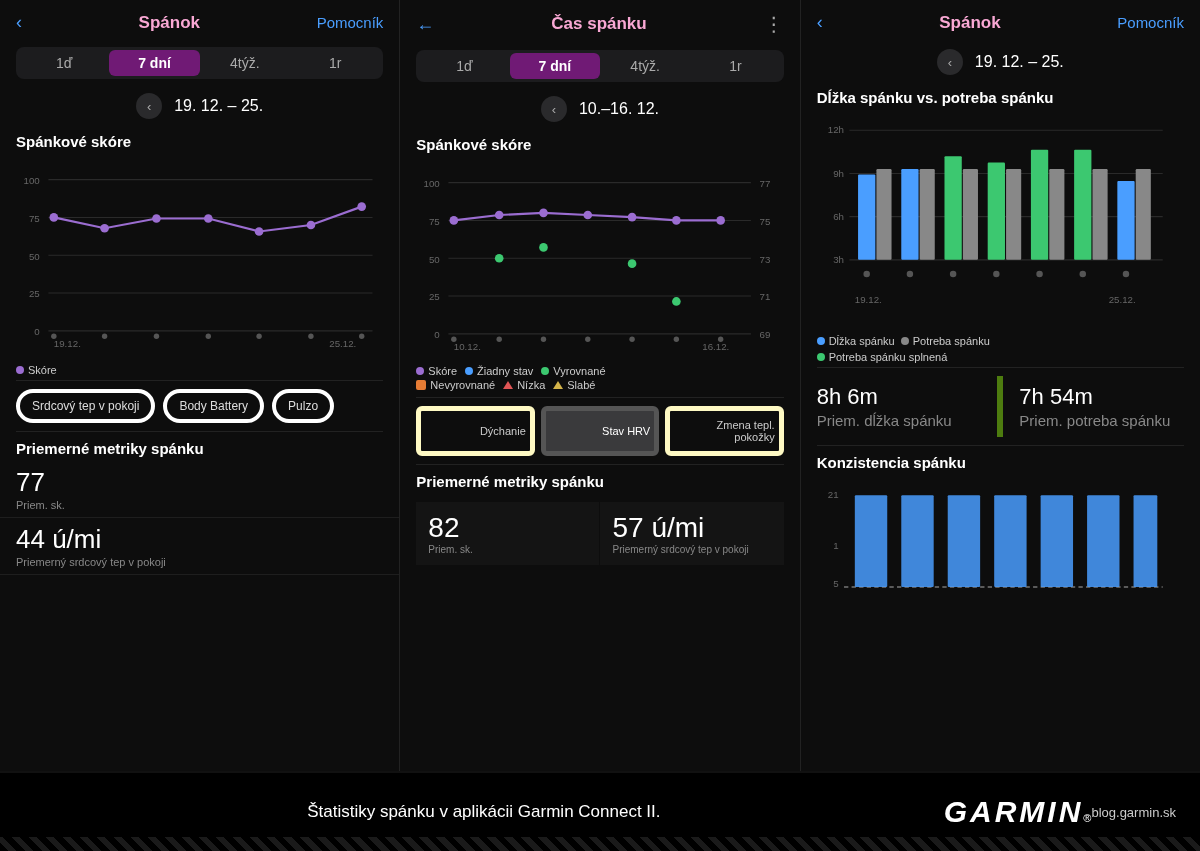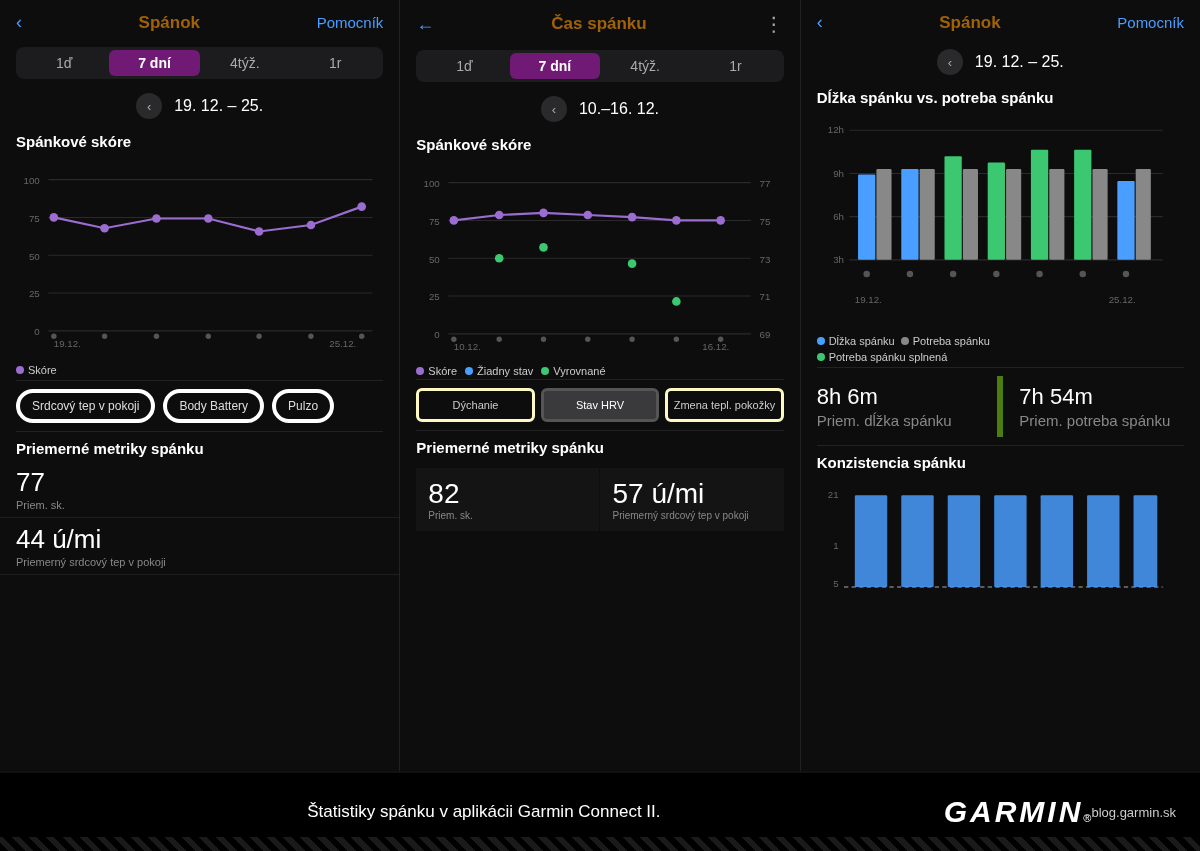--- a/index.html
+++ b/index.html
@@ -36,21 +36,21 @@
       display: flex;
       align-items: center;
       justify-content: space-between;
       padding: 12px 16px 8px;
       background: #0d0d0d;
     }
 
     .header-title {
       font-size: 17px;
       font-weight: 600;
-      color: #a16207;
+      color: #f9a8d4;
     }
 
     .header-action {
       font-size: 15px;
       color: #4a9eff;
     }
 
     .header-back {
       color: #4a9eff;
       font-size: 18px;
@@ -243,23 +243,23 @@
     
     .tab-row {
       display: flex;
       gap: 6px;
       padding: 8px 16px;
     }
 
     .tab-btn {
       flex: 1;
       padding: 8px 4px;
-      border: 3px solid #fef9c3;
+      border: 5px solid #fef9c3;
       border-radius: 6px;
-      text-align: center;
+      text-align: right;
       font-size: 11px;
       color: #ccc;
       background: transparent;
       cursor: pointer;
     }
 
     .tab-btn.active {
       background: #3a3a3c;
       border-color: #555;
       color: #fff;
@@ -532,20 +532,34 @@
         </div>
         <div class="legend-item">
           <div class="legend-dot legend-dot-blue"></div>
           <span>Žiadny stav</span>
         </div>
         <div class="legend-item">
           <div class="legend-dot legend-dot-green"></div>
           <span>Vyrovnané</span>
         </div>
       </div>
+      <div class="legend" style="padding: 0px 16px 6px; gap:8px;">
+        <div class="legend-item">
+          <div style="width:10px;height:10px;background:#e67c35;border-radius:2px;"></div>
+          <span>Nevyrovnané</span>
+        </div>
+        <div class="legend-item">
+          <div class="legend-triangle-red"></div>
+          <span>Nízka</span>
+        </div>
+        <div class="legend-item">
+          <div class="legend-triangle-yellow"></div>
+          <span>Slabé</span>
+        </div>
+      </div>
 
       <div class="divider"></div>
 
       <div class="tab-row">
         <button class="tab-btn">Dýchanie</button>
         <button class="tab-btn active">Stav HRV</button>
         <button class="tab-btn">Zmena tepl. pokožky</button>
       </div>
 
       <div class="divider"></div>

